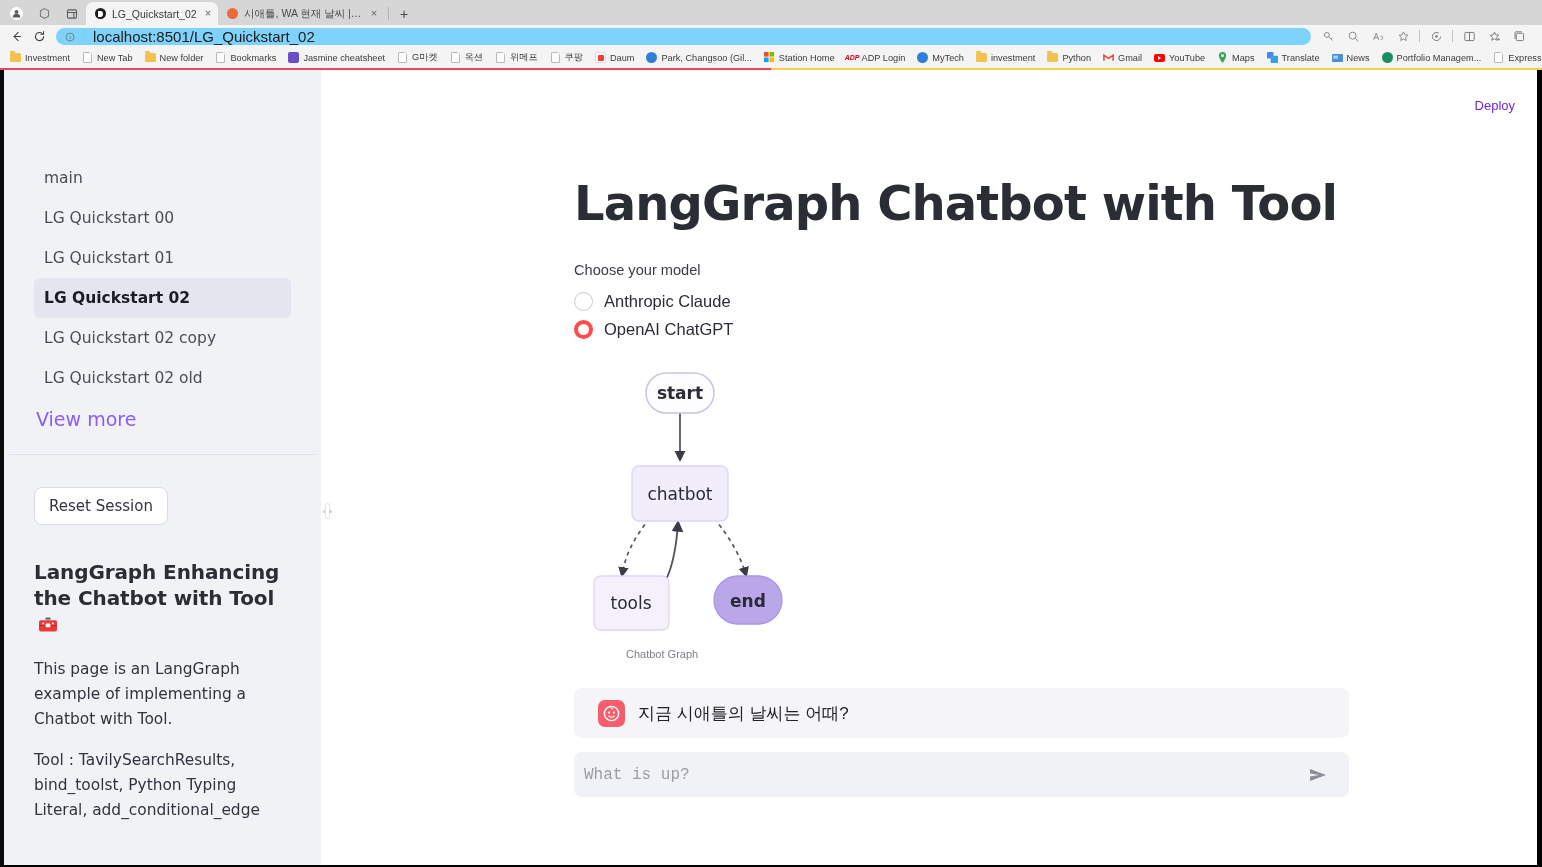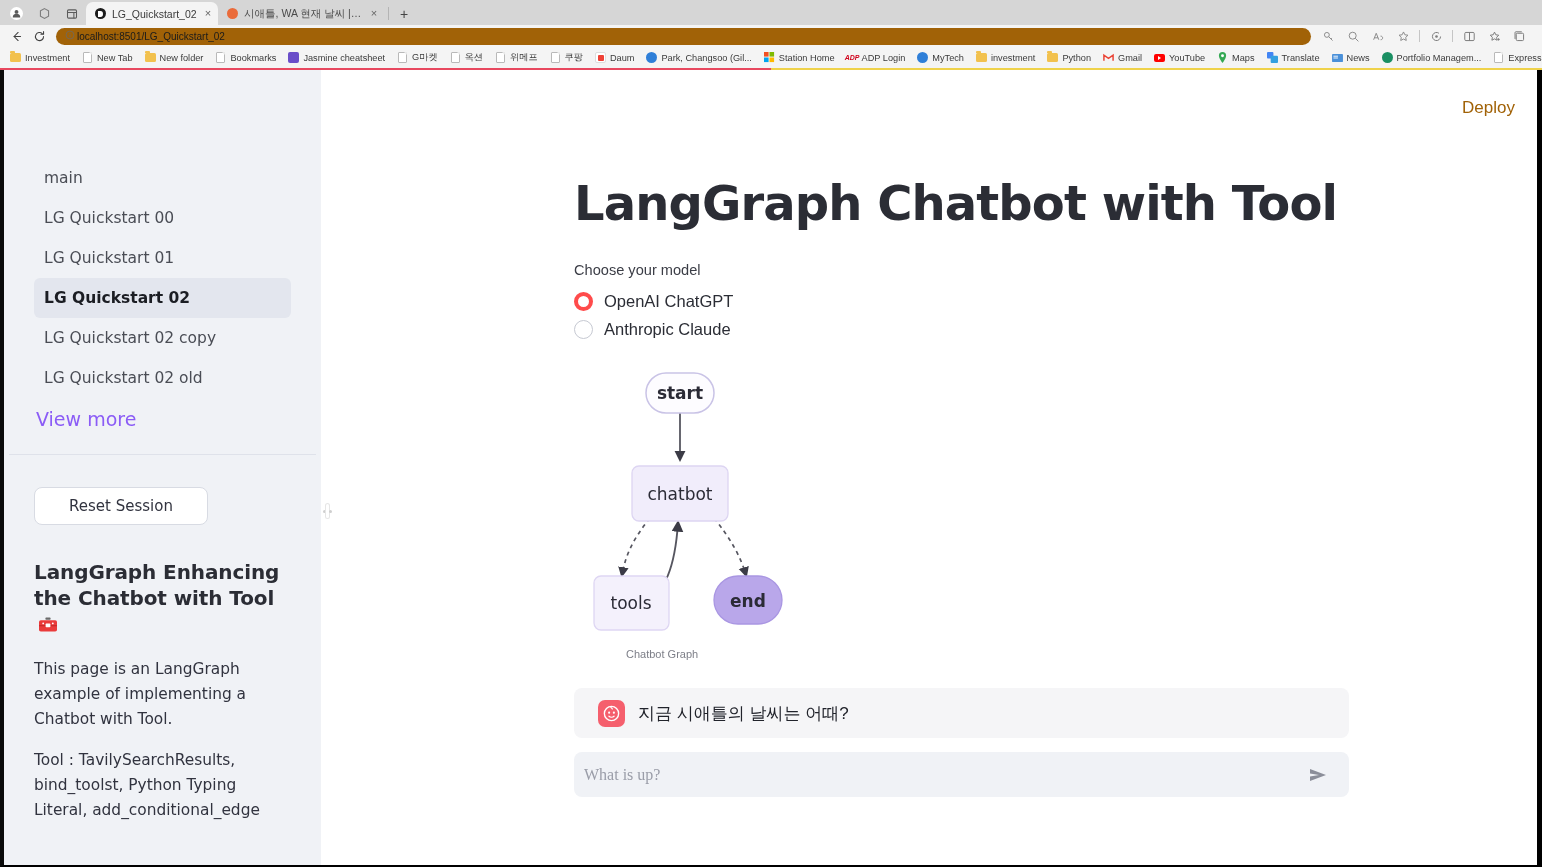--- a/index.html
+++ b/index.html
@@ -42,23 +42,23 @@
   .tab .tabclose { font-size: 11px; color: #666; line-height: 1; padding-left:2px; }
   .tabsep { width:1px; height:13px; background:#b4b4b4; margin:0 4px 5px 4px; align-self:flex-end;}
   .newtab { width: 22px; height: 22px; display:flex; align-items:center; justify-content:center; color:#444; font-size:14px; }
 
   .navbar {
     height: 22px; background: #f4f4f4; display: flex; align-items: center;
     padding: 0 6px; gap: 3px; position: relative;
   }
   .navbtn { width: 20px; height: 18px; display:flex; align-items:center; justify-content:center; color:#4b4b4b; }
   .omnibox {
-    flex: 0 0 auto; width: 1255px; height: 17px; background: #a16207; border-radius: 9px;
-    display: flex; align-items: center; gap: 2px; padding: 0 9px;
-    font-size: 10px; color: #1b1b1b; margin-left: 4px;
+    flex: 0 0 auto; width: 1255px; height: 17px; background: #7dd3fc; border-radius: 9px;
+    display: flex; align-items: center; gap: 18px; padding: 0 9px;
+    font-size: 15px; color: #1b1b1b; margin-left: 4px;
   }
   .omnibox .infoicon { color:#6a6a6a; flex:0 0 auto; }
   .nav-right { display: flex; align-items: center; gap: 1px; margin-left: 2px; }
   .nav-right .navbtn { width: 24px; color:#5a5a5a; }
   .navsep { width:1px; height:12px; background:#c5c5c5; margin:0 3px; }
 
   .bookmarks {
     height: 21px; background: #f4f4f4; display: flex; align-items: center;
     gap: 0px; padding: 0 4px; overflow: hidden; position: relative;
   }
@@ -94,21 +94,21 @@
     margin: 0 30px; padding: 0 10px; border-radius: 6px;
     font-size: 15.5px; color: #4a4d55;
   }
   .nav-item.selected { background: #e3e6ee; color:#1b1d23; font-weight: 700; }
   .view-more {
     margin: 10px 0 0 32px; font-size: 19px; color: #8b5cf6;
   }
   .sb-divider { height:1px; background:#dfe2ea; margin: 24px 5px 0 5px; }
   .reset-btn {
     margin: 32px 0 0 30px; display:inline-flex; align-items:center; justify-content:center;
-    height: 38px; padding: 0 34px; background: #ffffff;
+    height: 38px; padding: 0 14px; background: #ffffff;
     border: 1px solid #d8dbe3; border-radius: 8px;
     font-size: 15px; color: #31333f;
   }
   .sb-h2 {
     margin: 34px 30px 0 30px; font-size: 20px; line-height: 1.32;
     font-weight: 700; color: #2b2d35; letter-spacing: -0.1px;
   }
   .toolbox-emoji { display:inline-block; vertical-align:-3px; margin-left:4px; }
   .sb-p {
     margin: 16px 30px 0 30px; font-size: 15.4px; line-height: 1.62; color: #31333f;
@@ -118,21 +118,21 @@
   .resize-handle {
     position: absolute; left: 317px; top: 430px; width: 12px; height: 22px;
     display:flex; align-items:center; justify-content:center; z-index: 5;
   }
   .resize-handle .bar { width:3px; height:14px; background:#ffffff; border-radius:2px; box-shadow:0 0 0 1px #e6e6e6;}
   .resize-handle .dot { width:3px;height:3px;background:#cfcfcf;border-radius:50%; }
 
   
   .main { flex: 1 1 auto; position: relative; background: #fff; height: 797px; overflow: hidden; }
   .deploy {
-    position: absolute; right: 22px; top: 28px; font-size: 17px; color: #a16207;
+    position: absolute; right: 22px; top: 28px; font-size: 13px; color: #6d28d9;
   }
   .main-inner { padding: 108px 0 0 253px; }
   .page-title {
     font-size: 48px; font-weight: 700; color: #2b2d35; letter-spacing: -0.9px;
     line-height: 1.05;
     font-family: "DejaVu Sans", "Liberation Sans", sans-serif;
   }
   .field-label { margin-top: 34px; font-size: 14.6px; color: #3b3d46; }
   .radio-group { margin-top: 9px; }
   .radio-row { display:flex; align-items:center; gap: 11px; height: 28px; }
@@ -158,21 +158,21 @@
   }
   .msg-text { font-size: 17px; color: #21232b; }
 
   .chat-input {
     margin-top: 14px; width: 775px; height: 45px; background: #f0f2f6;
     border-radius: 8px; display: flex; align-items: center; padding: 0 16px 0 10px;
   }
   .chat-input input {
     flex: 1 1 auto; border: none; outline: none; background: transparent;
     font-size: 16px; color: #31333f;
-    font-family: Liberation Serif, serif;
+    font-family: Liberation Mono, monospace;
   }
   .chat-input input::placeholder { color: #9a9da8; }
   .send-btn { width: 30px; height:30px; display:flex; align-items:center; justify-content:center; color:#8b8e99; flex:0 0 auto;}
 </style>
 </head>
 <body>
 
 <div id="browser">
 
   <div class="tabstrip">
@@ -502,26 +502,26 @@
     <div class="main">
       <div class="deploy">Deploy</div>
 
       <div class="main-inner">
         <h1 class="page-title">LangGraph Chatbot with Tool</h1>
 
         <div class="field-label">Choose your model</div>
 
         <div class="radio-group">
           <div class="radio-row">
+            <span class="radio"></span>
+            <span class="radio-label">Anthropic Claude</span>
+          </div>
+          <div class="radio-row">
             <span class="radio checked"></span>
             <span class="radio-label">OpenAI ChatGPT</span>
-          </div>
-          <div class="radio-row">
-            <span class="radio"></span>
-            <span class="radio-label">Anthropic Claude</span>
           </div>
         </div>
 
         <div class="graph-wrap">
           <svg width="230" height="275" viewBox="0 0 230 275">
             <defs>
               <marker id="ah" markerWidth="7" markerHeight="7" refX="4.6" refY="3.1" orient="auto">
                 <path d="M0,0 L6.2,3.1 L0,6.2 z" fill="#3b3b46"></path>
               </marker>
               <marker id="ahd" markerWidth="7" markerHeight="7" refX="4.6" refY="3.1" orient="auto">

